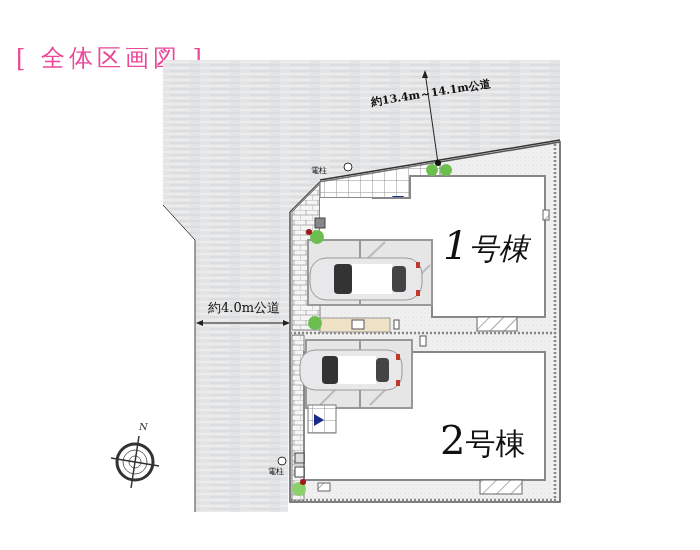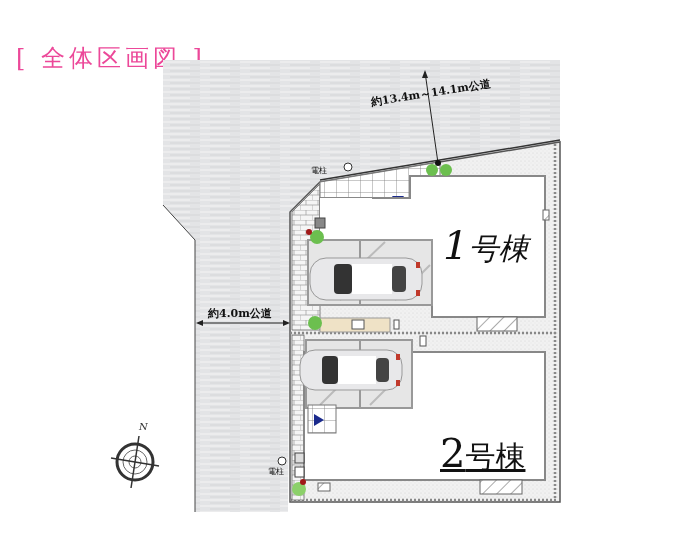--- a/index.html
+++ b/index.html
@@ -1,26 +1,26 @@
 <!DOCTYPE html>
 <html><head>
 <meta charset="utf-8">
 <style>
   html, body { margin: 0; padding: 0; background: #ffffff; }
   body { width: 700px; height: 550px; position: relative; overflow: hidden; font-family: "DejaVu Serif", serif; }
   .title { position: absolute; left: 16px; top: 42px; font-size: 24px; color: #ec4899; letter-spacing: 4px; font-family: "DejaVu Serif", serif; }
   svg.plan { position: absolute; left: 0; top: 0; }
   .lbl { position: absolute; font-family: "DejaVu Serif", serif; color: #111; white-space: nowrap; }
   .road-top { left: 370px; top: 95px; font-size: 11px; transform: rotate(-9deg); transform-origin: left top; font-weight: bold; }
-  .road-left { left: 208px; top: 306px; font-size: 11px; font-weight: bold; }
+  .road-left { left: 208px; top: 299px; font-size: 13px; font-weight: normal; }
   .pole1 { left: 311px; top: 165px; font-size: 8px; }
   .pole2 { left: 268px; top: 466px; font-size: 8px; }
   .unit1 { left: 443px; top: 222px; font-size: 30px; font-style: italic; }
   .unit1 .num { font-size: 40px; }
-  .unit2 { left: 440px; top: 430px; font-size: 30px; text-decoration: underline; }
+  .unit2 { left: 440px; top: 417px; font-size: 30px; }
   .unit2 .num { font-size: 40px; }
   .north { left: 139px; top: 421px; font-size: 10px; font-style: italic; color: #333; }
 </style>
 </head>
 <body>
 
 <div class="title">[ 全体区画図 ]</div>
 
 <svg class="plan" width="700" height="550" viewBox="0 0 700 550">
   <defs>

